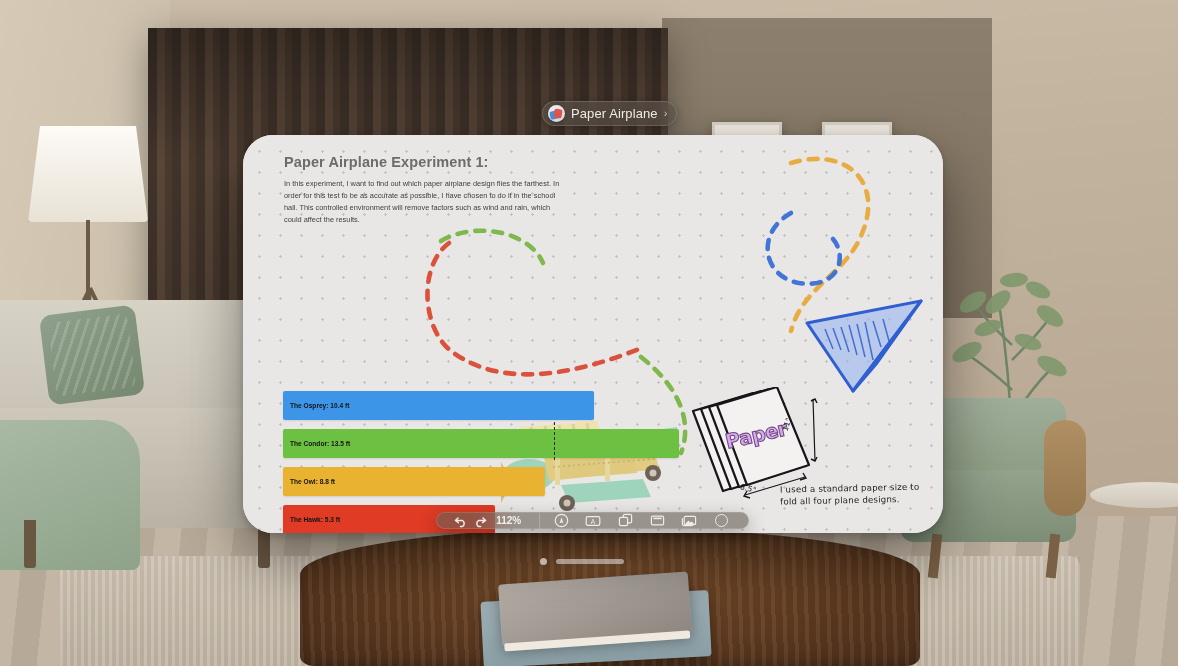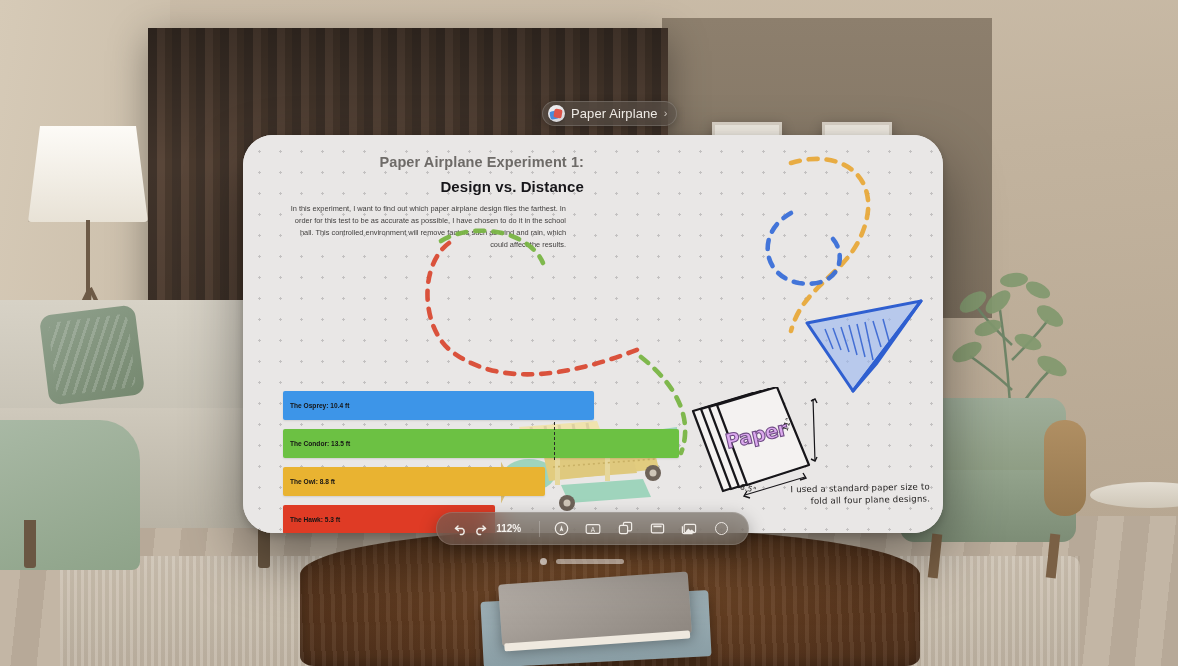--- a/index.html
+++ b/index.html
@@ -237,21 +237,20 @@
     border-radius: 30px;
     box-shadow: 0 26px 60px rgba(0,0,0,.42), 0 3px 10px rgba(0,0,0,.2);
     overflow: hidden;
   }
   .doc-canvas {
     position: absolute; inset: 0;
     background-color: #e9e7e6;
     background-image: radial-gradient(rgba(120,120,120,.34) 1px, transparent 1.1px);
     background-size: 21px 21px;
     background-position: 6px 6px;
-    text-align: right;
   }
 
   
   .doc-head { position: absolute; left: 41px; top: 19px; width: 300px; }
   .doc-title-1 {
     font-size: 14.5px; font-weight: 700; color: #6e6b68; letter-spacing: .1px;
   }
   .doc-title-2 {
     font-size: 15px; font-weight: 700; color: #17161a; margin-top: 8px;
     letter-spacing: .1px;
@@ -302,21 +301,21 @@
   }
   .measure-line {
     position: absolute; left: 311px; top: 287px;
     width: 0; height: 38px;
     border-left: 1.4px dashed #2a2928;
   }
 
   
   .toolbar {
     position: absolute; left: 436px; top: 512px;
-    width: 313px; height: 33px;
+    width: 313px; height: 17px;
     display: flex; align-items: center;
     padding: 0 14px;
     gap: 0;
     background: rgba(104,95,86,.62);
     border: 1px solid rgba(255,255,255,.13);
     border-radius: 17px;
     backdrop-filter: blur(14px);
     box-shadow: 0 6px 18px rgba(0,0,0,.3);
   }
   .tb-btn {
@@ -432,21 +431,20 @@
     </div>
     <span class="title-text">Paper Airplane</span>
     <span class="title-chevron">›</span>
   </div>
 
   <div class="doc-window">
     <div class="doc-canvas">
 
       <div class="doc-head">
         <div class="doc-title-1">Paper Airplane Experiment 1:</div>
-        <div class="doc-title-2">Design vs. Distance</div>
         <div class="doc-body">In this experiment, I want to find out which paper airplane design flies the farthest. In order for this test to be as accurate as possible, I have chosen to do it in the school hall. This controlled environment will remove factors such as wind and rain, which could affect the results.</div>
       </div>
 
       <svg style="position:absolute;left:0;top:0;width:700px;height:398px;">
         <path d="M548 28 C600 12 640 44 620 96 C604 140 560 150 548 196" fill="none" stroke="#e8a93a" stroke-width="4.6" stroke-dasharray="9 9" stroke-linecap="round" opacity=".95"></path>
         <path d="M548 78 C512 98 520 142 556 148 C598 154 604 120 590 104" fill="none" stroke="#3a6fd8" stroke-width="4.6" stroke-dasharray="9 9" stroke-linecap="round" opacity=".95"></path>
         <path d="M206 108 C176 130 178 192 208 216 C258 254 330 240 396 214" fill="none" stroke="#d94a33" stroke-width="4.6" stroke-dasharray="9 9" stroke-linecap="round" opacity=".95"></path>
         <path d="M198 106 C232 86 286 96 300 128" fill="none" stroke="#79b544" stroke-width="4.6" stroke-dasharray="9 9" stroke-linecap="round" opacity=".95"></path>
         <path d="M398 222 C436 252 450 286 438 318" fill="none" stroke="#79b544" stroke-width="4.6" stroke-dasharray="9 9" stroke-linecap="round" opacity=".95"></path>
       </svg>

